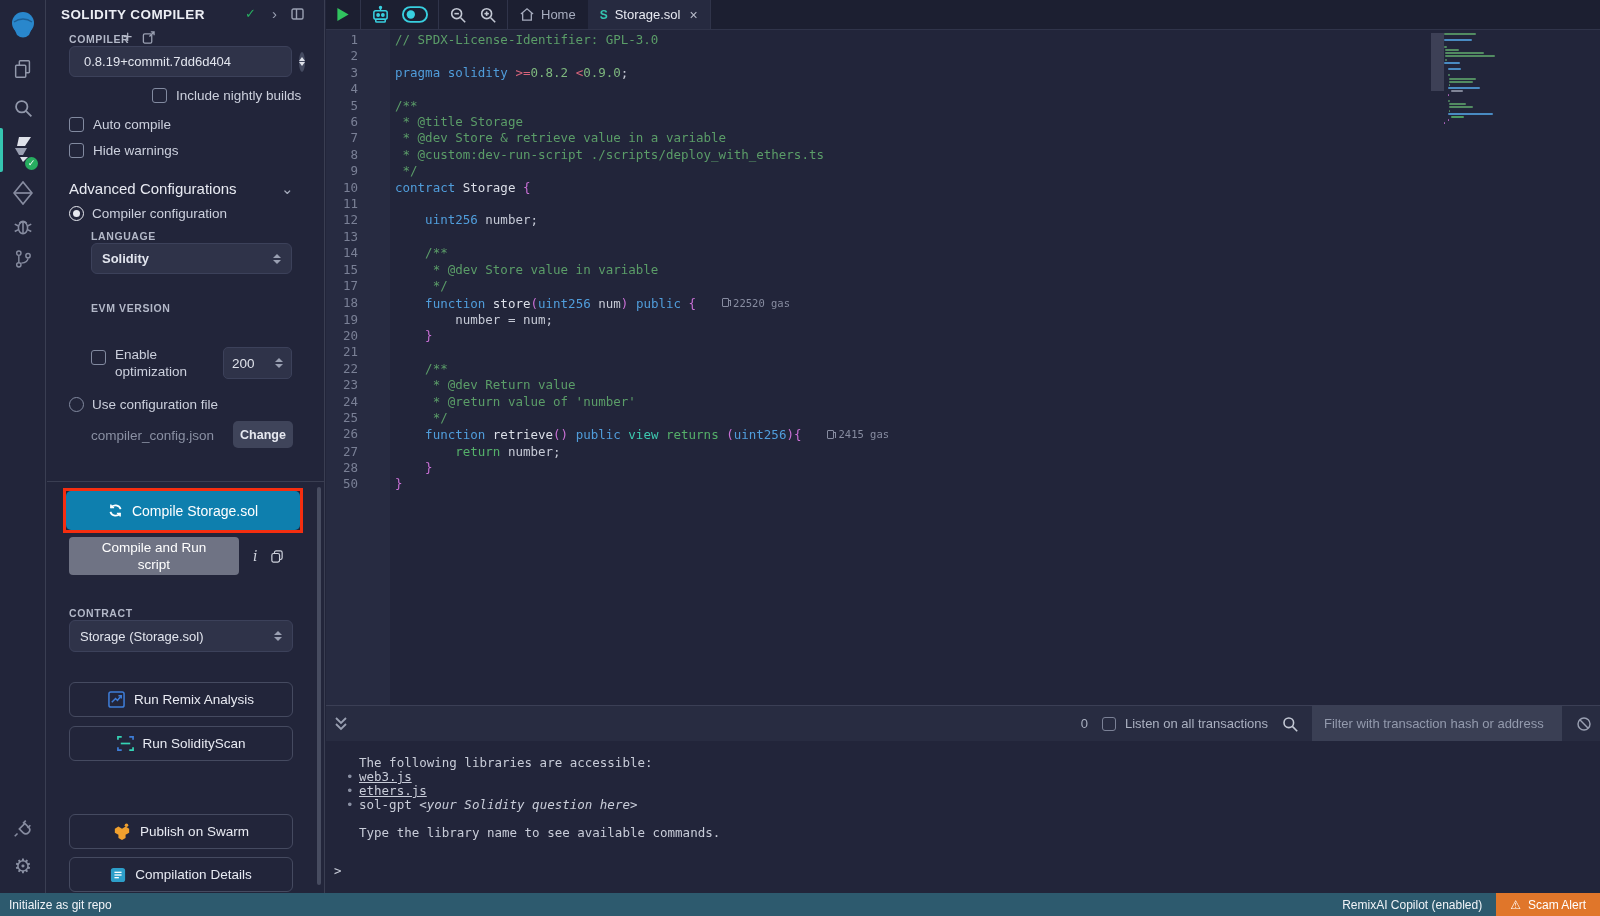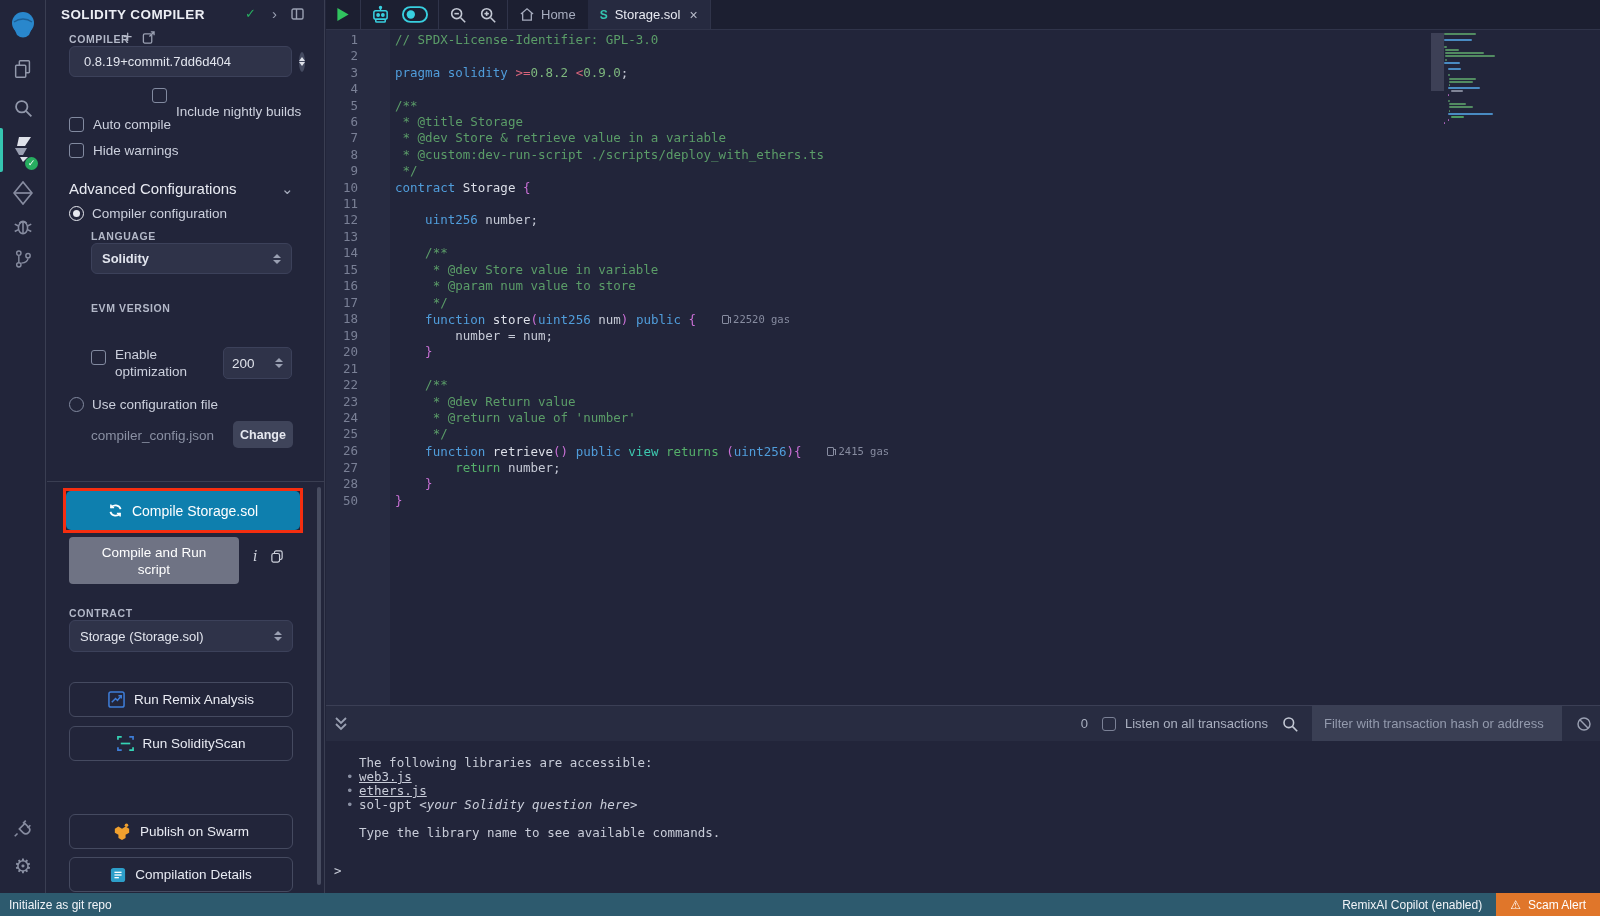--- a/index.html
+++ b/index.html
@@ -36,21 +36,21 @@
   .adv-title { position:absolute; left:22px; top:180px; font-size:15px; color:#e8eaf2; }
   .chev-dn { position:absolute; color:#aab0c0; font-size:15px; }
   .num-input { position:absolute; background:#2f3349; border:1px solid #3c415a; border-radius:5px; display:flex; align-items:center; justify-content:space-between; padding:0 8px; font-size:13.5px; color:#dfe2ea; }
   .muted { color:#8a90a3; }
   .btn-change { position:absolute; left:186px; top:421px; width:60px; height:27px; background:#3f445a; border:none; border-radius:5px; color:#e6e8f0; font-size:12.5px; font-weight:bold; cursor:pointer; }
   .section-split { position:absolute; left:0; right:0; top:481px; border-top:1px solid #3a3e52; }
   .panel-scroll { position:absolute; right:3px; top:487px; width:4px; height:398px; background:#474c60; border-radius:2px; }
 
   .red-annot { position:absolute; left:16px; top:488px; width:240px; height:45px; border:3px solid #f52e10; z-index:3; pointer-events:none; }
   .btn-compile { position:absolute; left:19px; top:491px; width:234px; height:39px; background:#0e7fae; border:none; border-radius:5px; color:#fff; font-size:14px; display:flex; align-items:center; justify-content:center; gap:9px; cursor:pointer; }
-  .tooltip-box { position:absolute; left:22px; top:537px; width:170px; height:47px; background:#6f7384; border-radius:4px; color:#fff; font-size:13.5px; display:flex; align-items:center; justify-content:center; text-align:center; line-height:17px; }
+  .tooltip-box { position:absolute; left:22px; top:537px; width:170px; height:38px; background:#6f7384; border-radius:4px; color:#fff; font-size:13.5px; display:flex; align-items:center; justify-content:center; text-align:center; line-height:17px; }
   .mini-ic { position:absolute; color:#ced2dc; }
   .btn-action { position:absolute; left:22px; width:224px; height:35px; background:transparent; border:1px solid #454a60; border-radius:6px; color:#e8eaf2; font-size:13.5px; display:flex; align-items:center; justify-content:center; gap:9px; cursor:pointer; }
 
   
   .main { position:absolute; left:326px; top:0; right:0; bottom:23px; background:#22253a; }
   .tabbar { position:absolute; left:0; right:0; top:0; height:30px; background:#1c1f31; border-bottom:1px solid #30344a; display:flex; align-items:stretch; }
   .tseg { display:flex; align-items:center; padding:0 10px; gap:12px; border-right:1px solid #30344a; }
   .tab { display:flex; align-items:center; gap:7px; padding:0 12px; font-size:13px; color:#a7adbf; cursor:pointer; }
   .tab.active { background:#262a40; color:#e8eaf2; border-right:1px solid #30344a; }
   .sol-glyph { color:#35c5b0; font-weight:bold; font-size:12px; }
@@ -192,21 +192,21 @@
     <div class="sel" style="left:22px;top:46px;width:223px;height:31px;">
       <span style="padding-left:4px;">0.8.19+commit.7dd6d404</span>
       <span class="spacer"></span>
       <span class="circle-ud">
           <i class="up"></i>
           <i class="dn"></i>
         </span>
     </div>
 
     <div class="cb" style="left:105px;top:88px;"></div>
-    <div class="cb-lb" style="left:129px;top:104px;text-align:center;">Include nightly builds</div>
+    <div class="cb-lb" style="left:129px;top:88px;text-align:center;">Include nightly builds</div>
 
     <div class="cb" style="left:22px;top:117px;"></div>
     <div class="cb-lb" style="left:46px;top:117px;">Auto compile</div>
 
     <div class="cb" style="left:22px;top:143px;"></div>
     <div class="cb-lb" style="left:46px;top:143px;">Hide warnings</div>
 
     <div class="adv-title">Advanced Configurations</div>
     <span class="chev-dn" style="left:234px;top:180px;">⌄</span>
 
@@ -372,21 +372,20 @@
           <div class="cl"><span class="ln">6</span><span class="ct"><span class="tk-c"> * @title Storage</span></span></div>
           <div class="cl"><span class="ln">7</span><span class="ct"><span class="tk-c"> * @dev Store &amp; retrieve value in a variable</span></span></div>
           <div class="cl"><span class="ln">8</span><span class="ct"><span class="tk-c"> * @custom:dev-run-script ./scripts/deploy_with_ethers.ts</span></span></div>
           <div class="cl"><span class="ln">9</span><span class="ct"><span class="tk-c"> */</span></span></div>
           <div class="cl"><span class="ln">10</span><span class="ct"><span class="tk-k">contract </span><span class="tk-w">Storage </span><span class="tk-b">{</span></span></div>
           <div class="cl"><span class="ln">11</span><span class="ct">&nbsp;</span></div>
           <div class="cl"><span class="ln">12</span><span class="ct"><span class="tk-p">    </span><span class="tk-k">uint256</span><span class="tk-p"> number;</span></span></div>
           <div class="cl"><span class="ln">13</span><span class="ct">&nbsp;</span></div>
           <div class="cl"><span class="ln">14</span><span class="ct"><span class="tk-c">    /**</span></span></div>
           <div class="cl"><span class="ln">15</span><span class="ct"><span class="tk-c">     * @dev Store value in variable</span></span></div>
-          <div class="cl"><span class="ln">16</span><span class="ct"><span class="tk-c">     * @param num value to store</span></span></div>
           <div class="cl"><span class="ln">17</span><span class="ct"><span class="tk-c">     */</span></span></div>
           <div class="cl"><span class="ln">18</span><span class="ct"><span class="tk-p">    </span><span class="tk-k">function </span><span class="tk-w">store</span><span class="tk-b">(</span><span class="tk-k">uint256</span><span class="tk-p"> num</span><span class="tk-b">)</span><span class="tk-p"> </span><span class="tk-k">public </span><span class="tk-b">{</span><span class="gas"><span class="pump"></span><span>22520 gas</span></span></span></div>
           <div class="cl"><span class="ln">19</span><span class="ct"><span class="tk-p">        number = num;</span></span></div>
           <div class="cl"><span class="ln">20</span><span class="ct"><span class="tk-p">    </span><span class="tk-b">}</span></span></div>
           <div class="cl"><span class="ln">21</span><span class="ct">&nbsp;</span></div>
           <div class="cl"><span class="ln">22</span><span class="ct"><span class="tk-c">    /**</span></span></div>
           <div class="cl"><span class="ln">23</span><span class="ct"><span class="tk-c">     * @dev Return value</span></span></div>
           <div class="cl"><span class="ln">24</span><span class="ct"><span class="tk-c">     * @return value of 'number'</span></span></div>
           <div class="cl"><span class="ln">25</span><span class="ct"><span class="tk-c">     */</span></span></div>
           <div class="cl"><span class="ln">26</span><span class="ct"><span class="tk-p">    </span><span class="tk-k">function </span><span class="tk-w">retrieve</span><span class="tk-b">()</span><span class="tk-p"> </span><span class="tk-k">public </span><span class="tk-t">view </span><span class="tk-g">returns </span><span class="tk-b">(</span><span class="tk-k">uint256</span><span class="tk-b">){</span><span class="gas"><span class="pump"></span><span>2415 gas</span></span></span></div>

